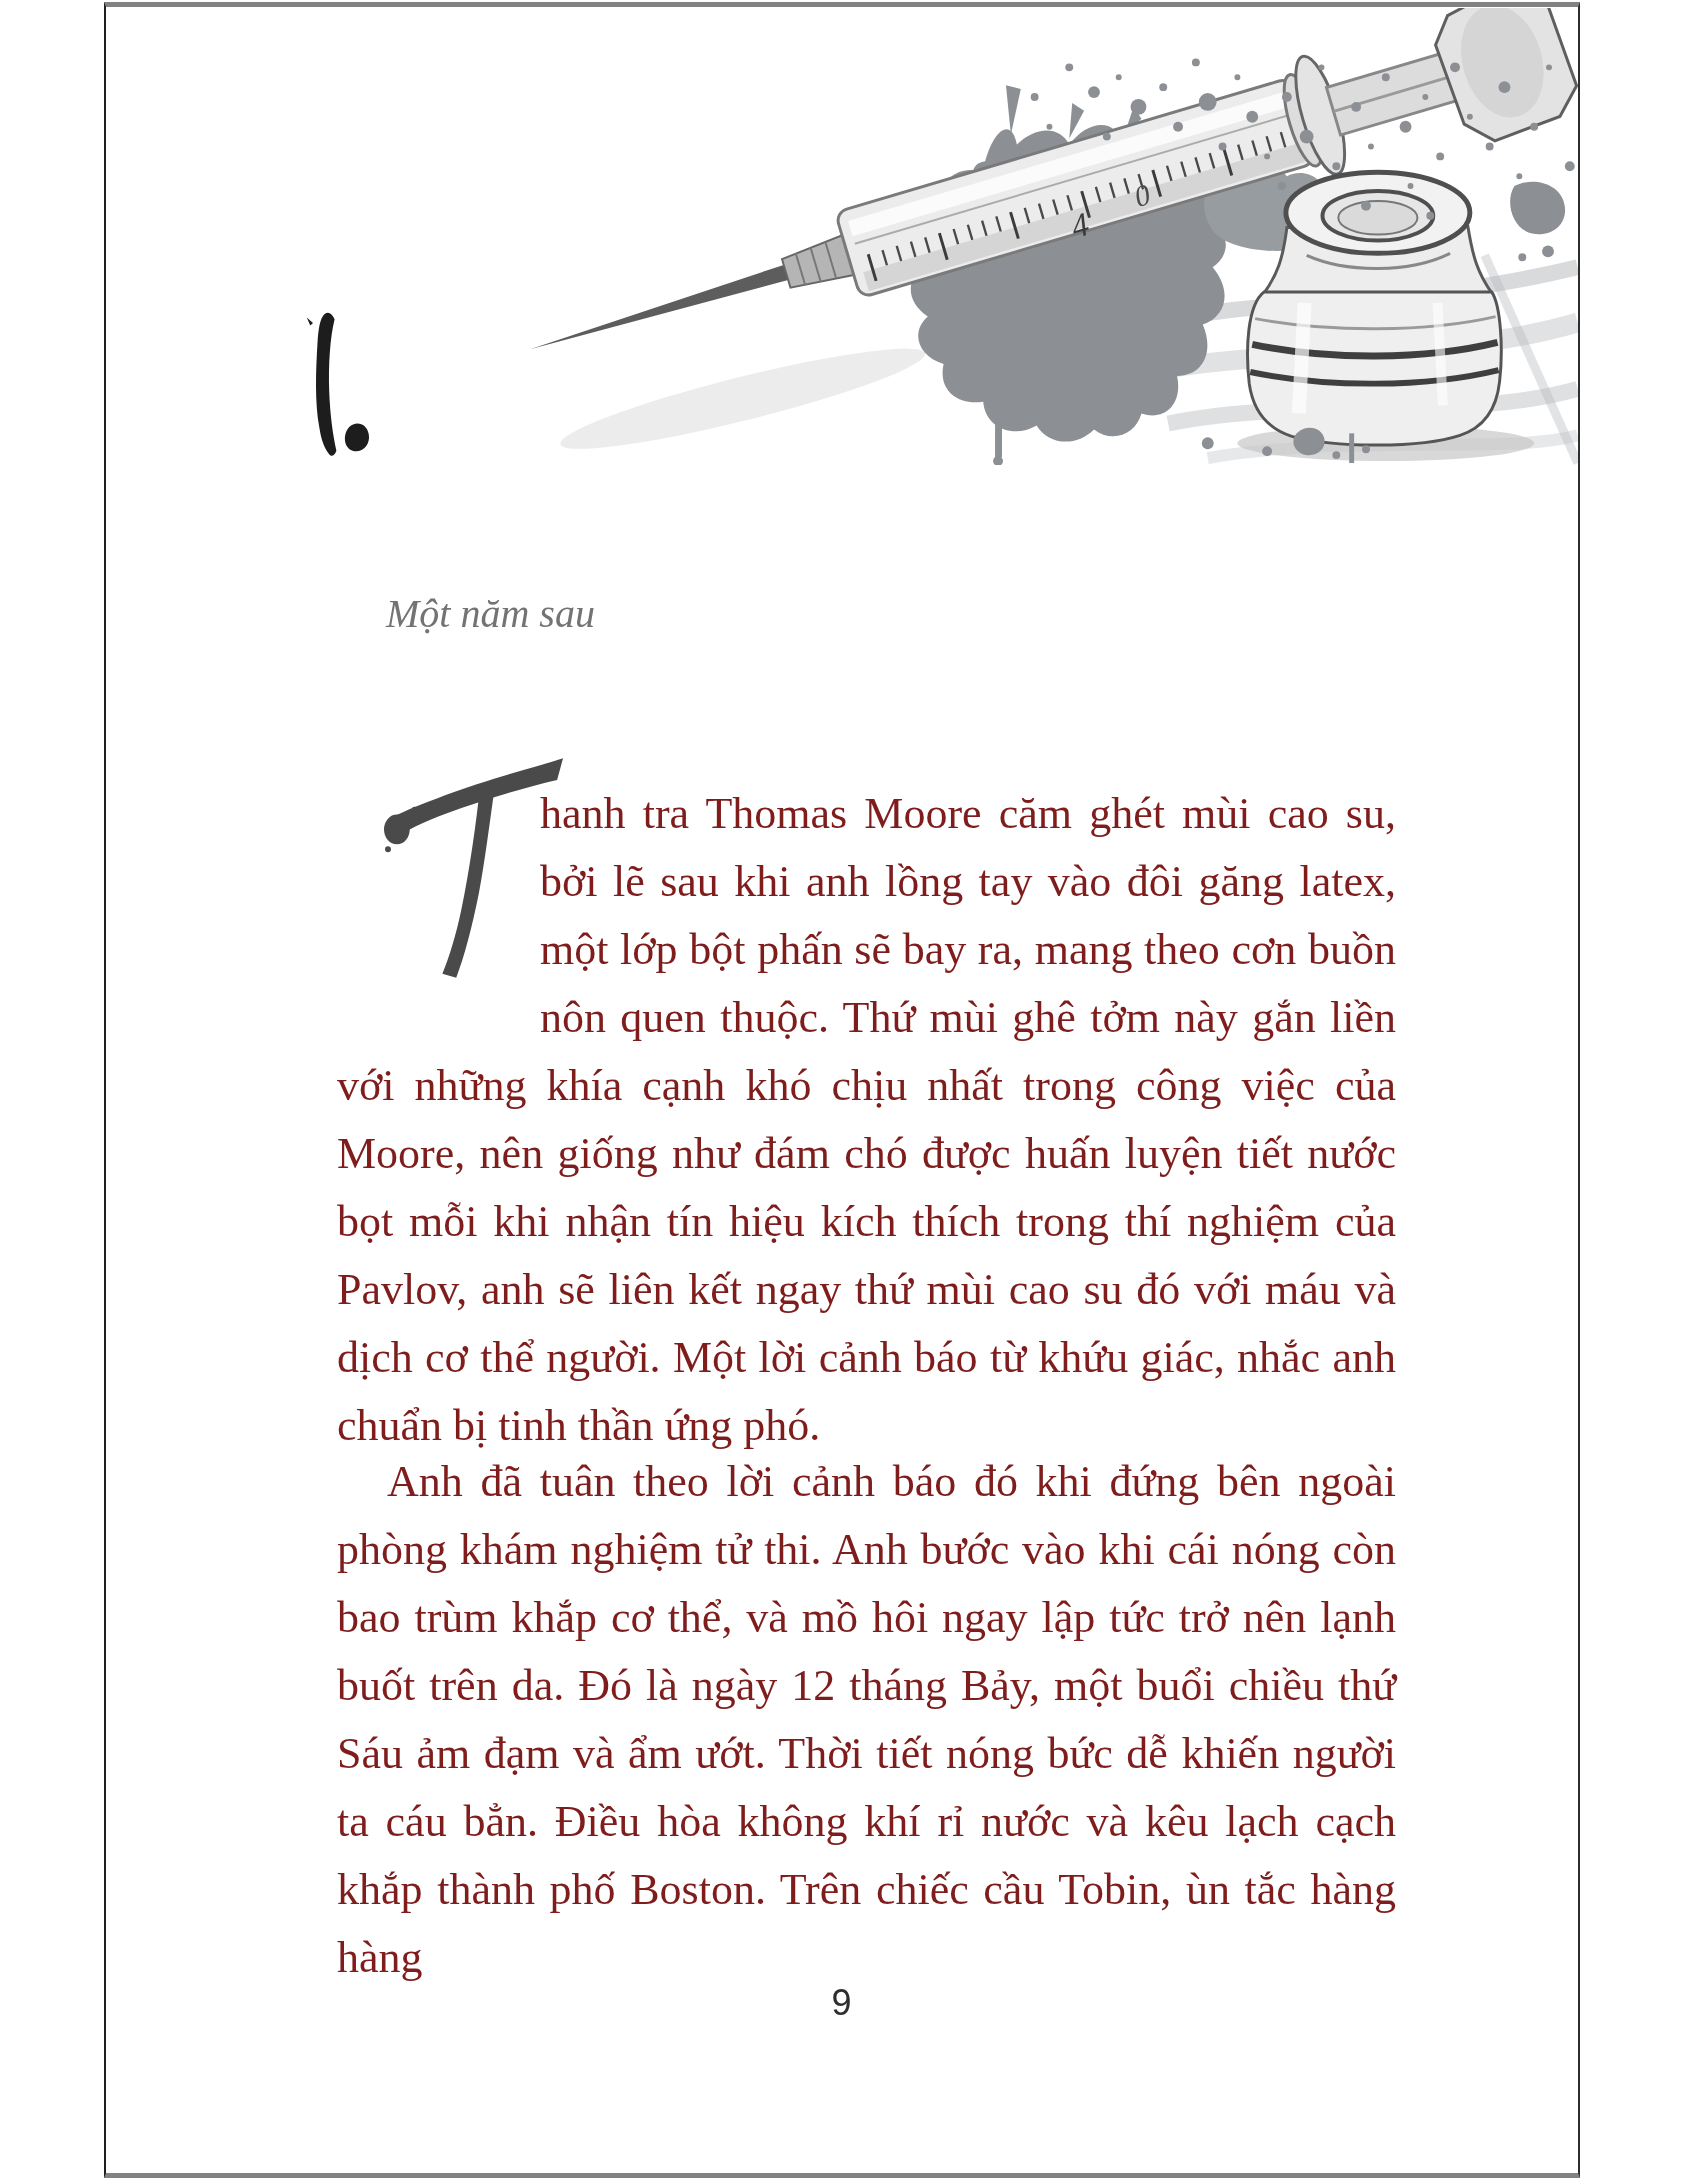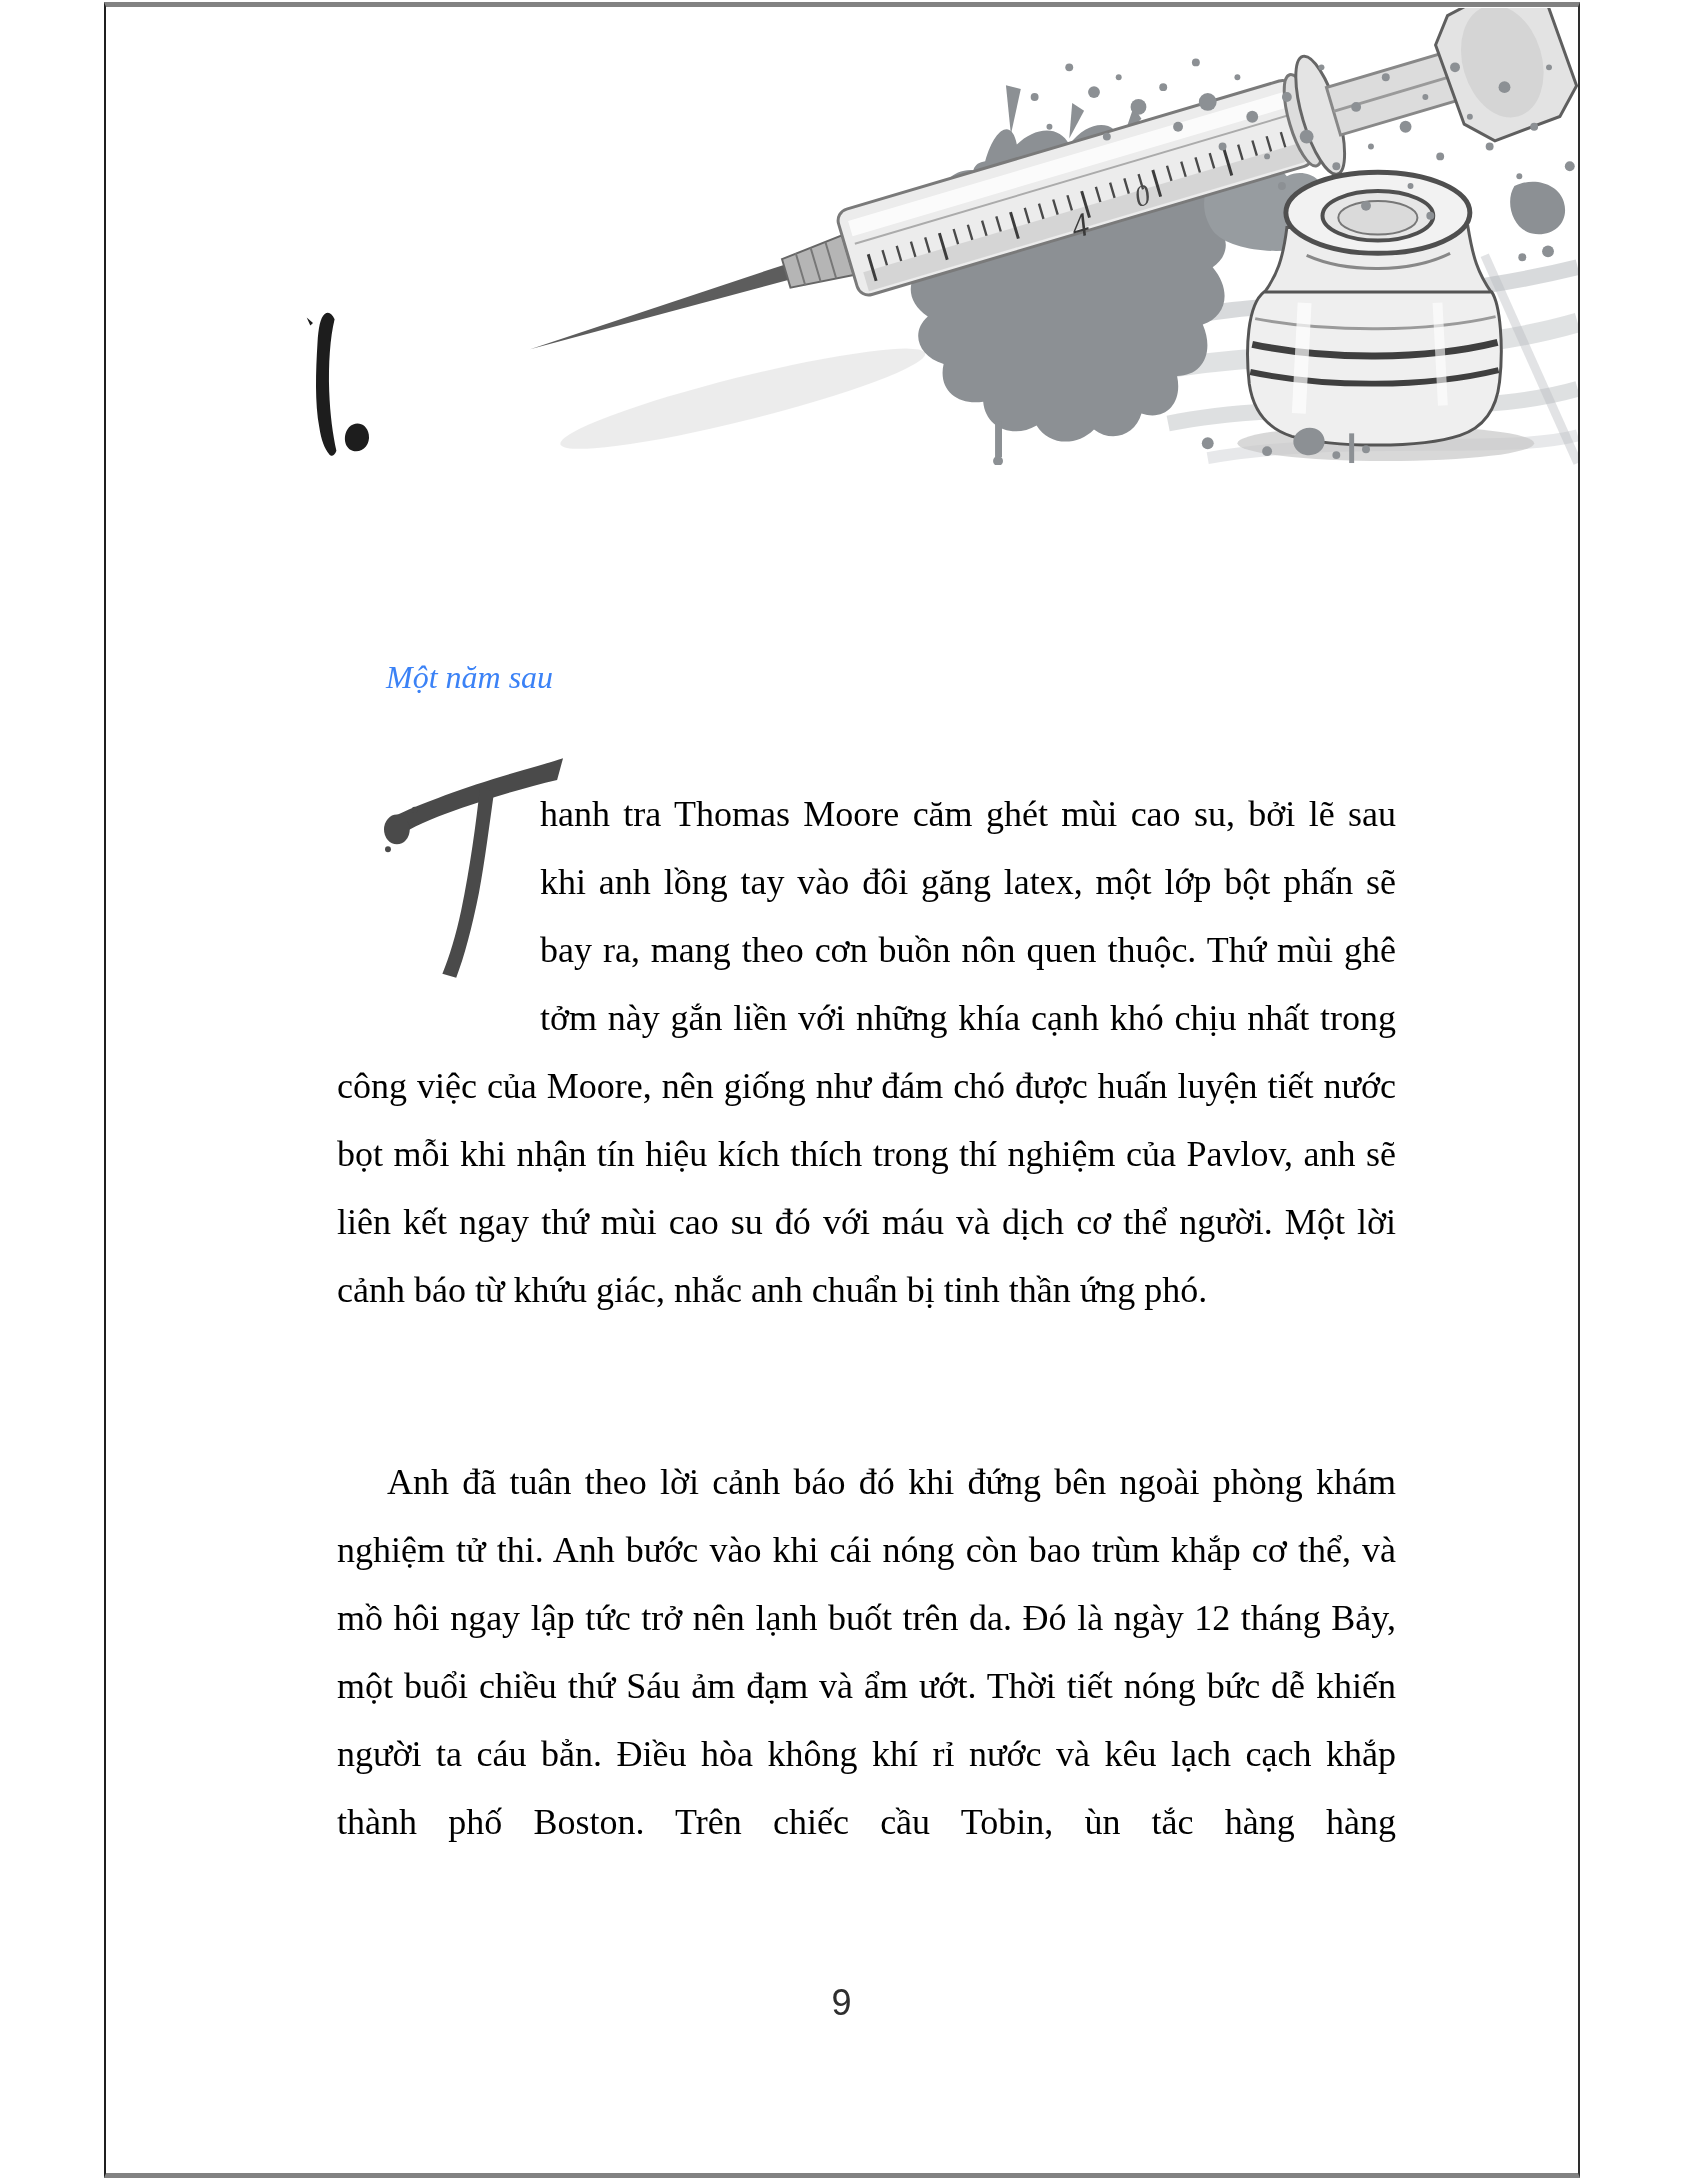--- a/index.html
+++ b/index.html
@@ -4,24 +4,24 @@
 <style>
   html,body{margin:0;padding:0;background:#ffffff;}
   body{width:1683px;height:2178px;position:relative;overflow:hidden;
        font-family:"Liberation Serif","DejaVu Serif",serif;color:#1c1c1c;}
   .sheet{position:absolute;left:104px;top:2px;width:1472px;height:2166px;
          border-top:5px solid #828282;border-bottom:5px solid #828282;
          border-left:2px solid #1f1f1f;border-right:2px solid #2e2e2e;
          pointer-events:none;}
   .illustration{position:absolute;left:515px;top:8px;width:1063px;height:457px;}
   .chapter-brush{position:absolute;left:295px;top:307px;width:81px;height:156px;}
-  .subtitle{position:absolute;left:386px;top:660px;font-style:italic;
-            font-size:32px;line-height:1.1;color:#3b82f6;}
-  .para{position:absolute;left:337px;width:1059px;font-size:36px;line-height:68px;
-        text-align:justify;color:#000000;}
+  .subtitle{position:absolute;left:386px;top:592px;font-style:italic;
+            font-size:40px;line-height:1.1;color:#737373;}
+  .para{position:absolute;left:337px;width:1059px;font-size:44px;line-height:68px;
+        text-align:justify;color:#7f1d1d;}
   .para1{top:780px;}
   .para2{top:1448px;text-indent:50px;text-align-last:justify;}
   .dropcap-float{float:left;width:203px;height:205px;position:relative;}
   .dropcap-svg{position:absolute;left:48px;top:-26px;width:182px;height:226px;overflow:visible;}
   .pagenum{position:absolute;left:0;top:1982px;width:1683px;text-align:center;
            font-family:"Liberation Sans","DejaVu Sans",sans-serif;
            font-size:36px;color:#2e2e2e;}
   .sr{position:absolute;width:1px;height:1px;overflow:hidden;clip-path:inset(50%);white-space:nowrap;}
 </style>
 </head>

